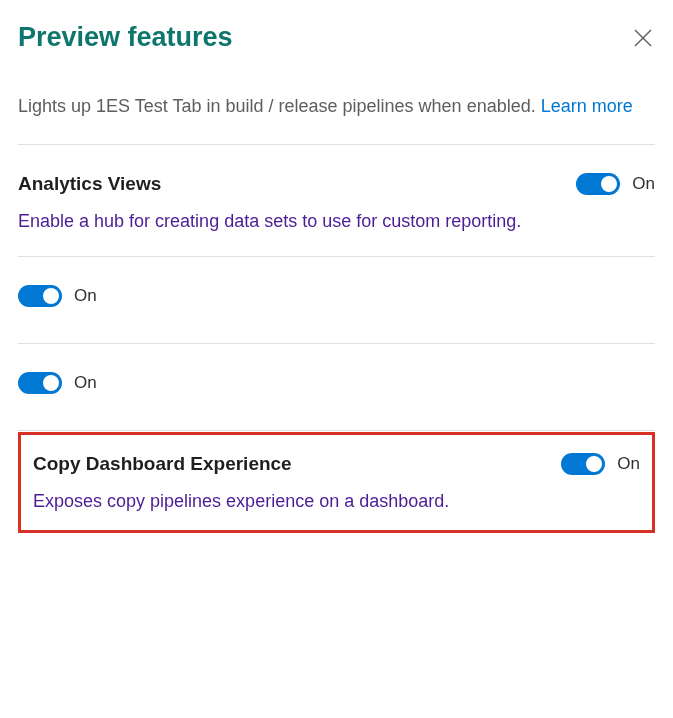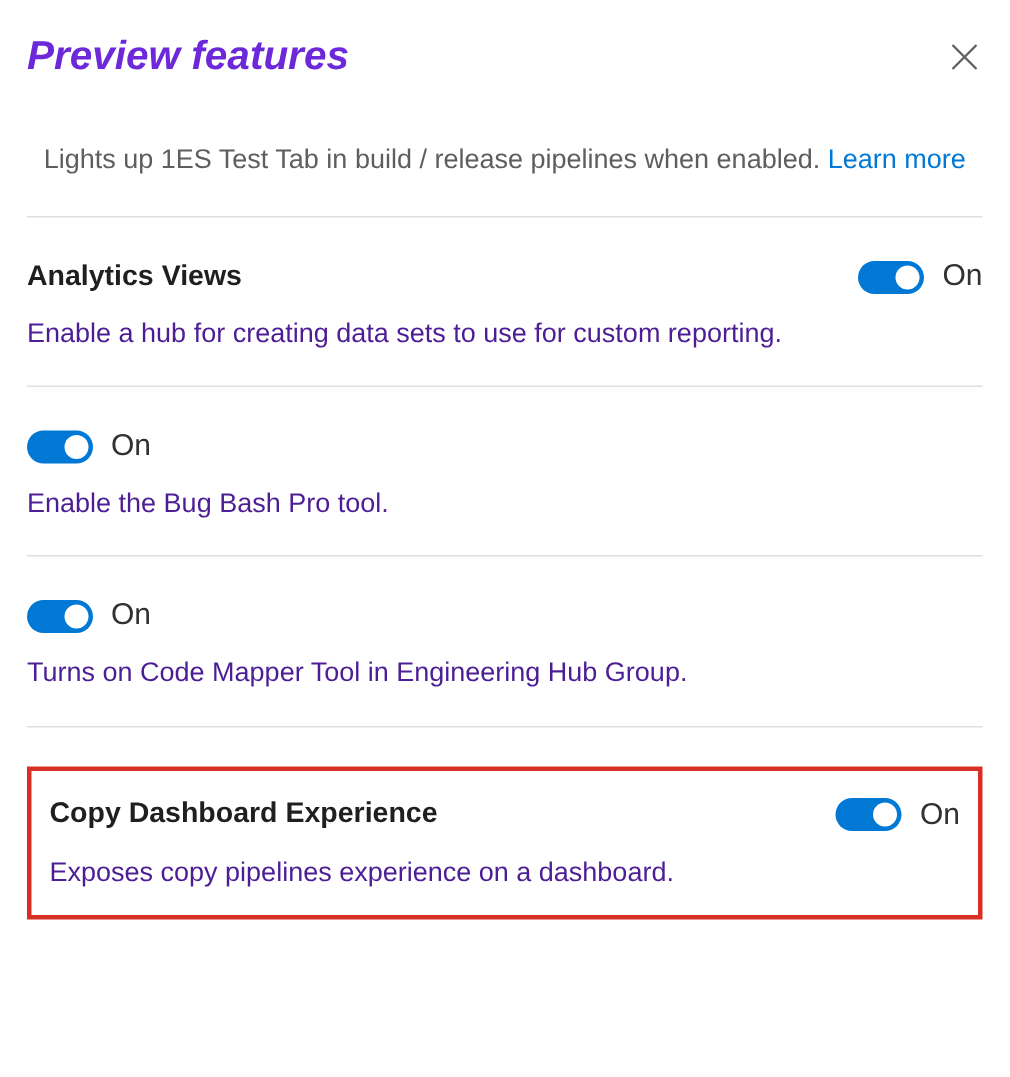--- a/index.html
+++ b/index.html
@@ -14,38 +14,36 @@
     }
     .header {
       display: flex;
       justify-content: space-between;
       align-items: center;
       margin-bottom: 40px;
     }
     .title {
       font-size: 27px;
       font-weight: 600;
-      color: #6d28d9;
-      font-style: italic;
+      color: #0f766e;
     }
     .close {
       width: 24px;
       height: 24px;
       display: flex;
       align-items: center;
       justify-content: center;
       cursor: pointer;
       color: #605e5c;
     }
     .intro {
       font-size: 18px;
       color: #605e5c;
       line-height: 1.5;
       margin-bottom: 24px;
-      text-align: center;
     }
     .intro .learn-more {
       color: #0078d4;
       cursor: pointer;
     }
     hr.sep {
       border: none;
       border-top: 1px solid #e1dfdd;
       margin: 0;
     }
@@ -86,26 +84,26 @@
       content: "";
       position: absolute;
       right: 3px;
       top: 3px;
       width: 16px;
       height: 16px;
       border-radius: 50%;
       background: #fff;
     }
     .toggle-label {
-      font-size: 20px;
+      font-size: 17px;
       color: #323130;
     }
     .highlight-box {
       border: 3px solid #d93025;
-      margin-top: 26px;
+      margin-top: 1px;
       padding: 18px 12px 16px 12px;
     }
     .highlight-box .feature {
       padding: 0;
     }
   </style>
 </head>
 <body>
 
 <div class="header">
@@ -137,33 +135,31 @@
 
 <hr class="sep">
 
 <div class="feature">
   <div class="feature-head">
     <div class="toggle-wrap">
       <div class="toggle"></div>
       <span class="toggle-label">On</span>
     </div>
   </div>
-  <div class="feature-desc">Enable the Bug Bash Pro tool.</div>
 </div>
 
 <hr class="sep">
 
 <div class="feature">
   <div class="feature-head">
     <div class="toggle-wrap">
       <div class="toggle"></div>
       <span class="toggle-label">On</span>
     </div>
   </div>
-  <div class="feature-desc">Turns on Code Mapper Tool in Engineering Hub Group.</div>
 </div>
 
 <hr class="sep">
 
 <div class="highlight-box">
   <div class="feature">
     <div class="feature-head">
       <div class="feature-title">Copy Dashboard Experience</div>
       <div class="toggle-wrap">
         <div class="toggle"></div>

